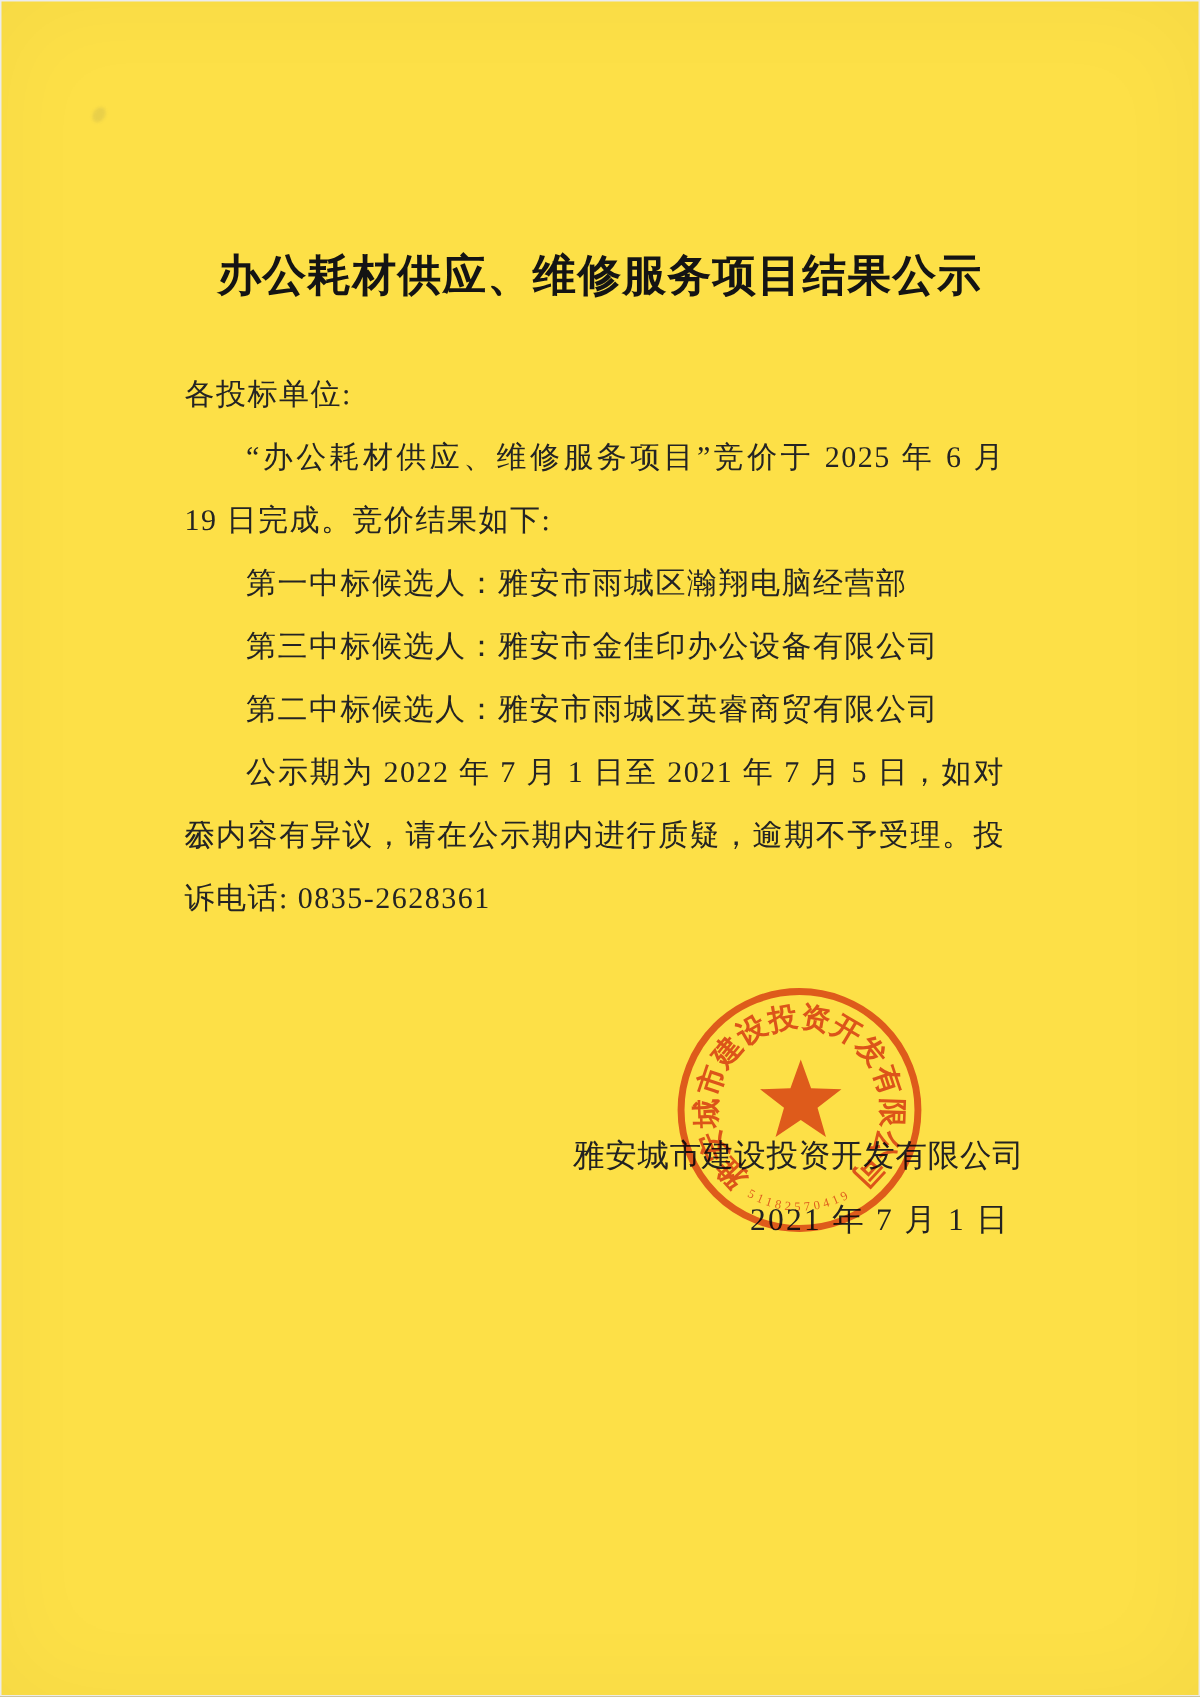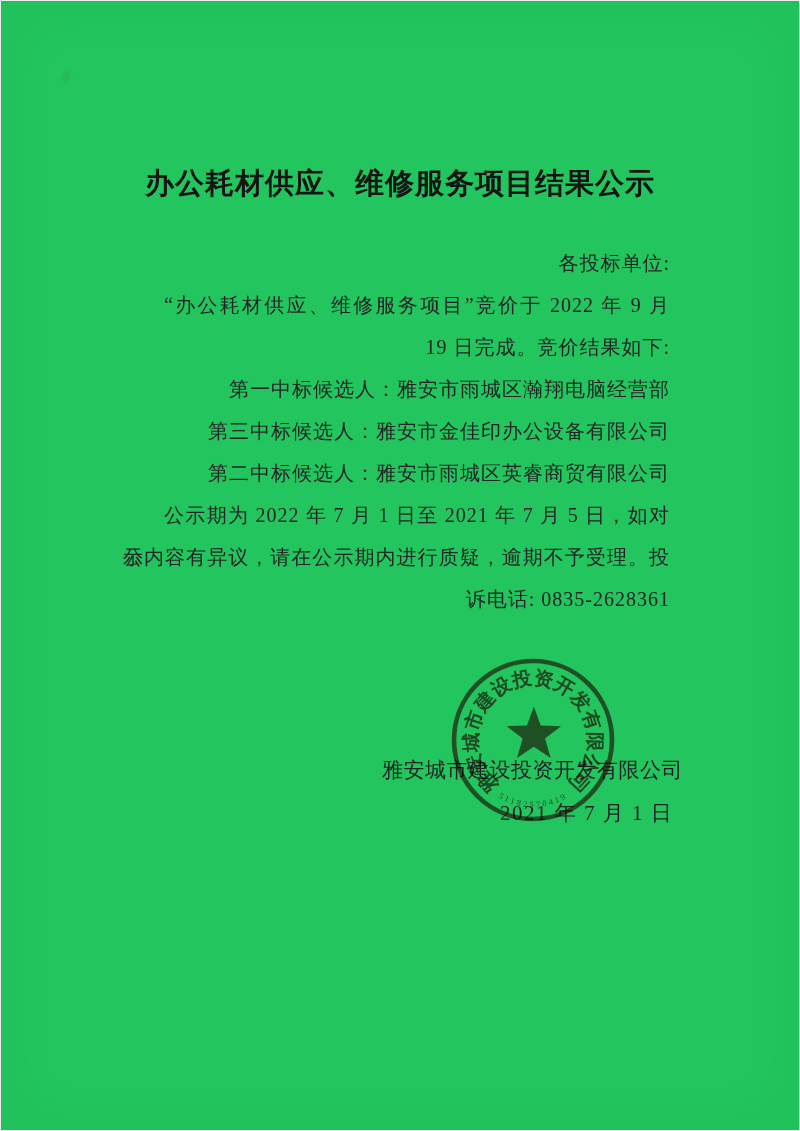--- a/index.html
+++ b/index.html
@@ -1,20 +1,20 @@
 <!DOCTYPE html>
 <html><head>
 <meta charset="utf-8">
 <style>
   html,body{margin:0;padding:0;background:#9a9a9a;}
   .page{
     position:relative;
     width:800px;height:1131px;
     margin:0 auto;
-    background:#22c55e;
+    background:#fde047;
     overflow:hidden;
     font-family:"Liberation Serif","DejaVu Serif",serif;
     color:#242424;
     box-shadow:inset 0 0 0 1px #ececec, inset 0 0 70px rgba(0,0,0,0.035);
     --seal-red:#d8423a;
   }
   .doc-title{
     position:absolute;
     top:164px;left:0;
     width:100%;
@@ -29,21 +29,20 @@
     position:absolute;
     left:123px;top:242px;
     width:547px;
     font-size:20px;
   }
   .line{
     height:42px;
     line-height:42px;
     letter-spacing:1px;
     white-space:nowrap;
-    text-align:right;
   }
   .line.indent{ text-indent:41px; }
   .line.fill{
     white-space:normal;
     text-align:justify;
     text-align-last:justify;
   }
   .signature-company{
     position:absolute;
     left:382px;top:756px;
@@ -105,21 +104,21 @@
 </style>
 </head>
 <body>
 
 <div class="page" style="--seal-red: #d8423a;">
 
   <h1 class="doc-title">办公耗材供应、维修服务项目结果公示</h1>
 
   <div class="body-text">
     <div class="line">各投标单位:</div>
-    <div class="line indent fill">“办公耗材供应、维修服务项目”竞价于 2022 年 9 月</div>
+    <div class="line indent fill">“办公耗材供应、维修服务项目”竞价于 2025 年 6 月</div>
     <div class="line">19 日完成。竞价结果如下:</div>
     <div class="line indent">第一中标候选人：雅安市雨城区瀚翔电脑经营部</div>
     <div class="line indent">第三中标候选人：雅安市金佳印办公设备有限公司</div>
     <div class="line indent">第二中标候选人：雅安市雨城区英睿商贸有限公司</div>
     <div class="line indent fill">公示期为 2022 年 7 月 1 日至 2021 年 7 月 5 日，如对公</div>
     <div class="line fill">示内容有异议，请在公示期内进行质疑，逾期不予受理。投</div>
     <div class="line">诉电话: 0835-2628361</div>
   </div>
 
   <div class="signature-company">雅安城市建设投资开发有限公司</div>

